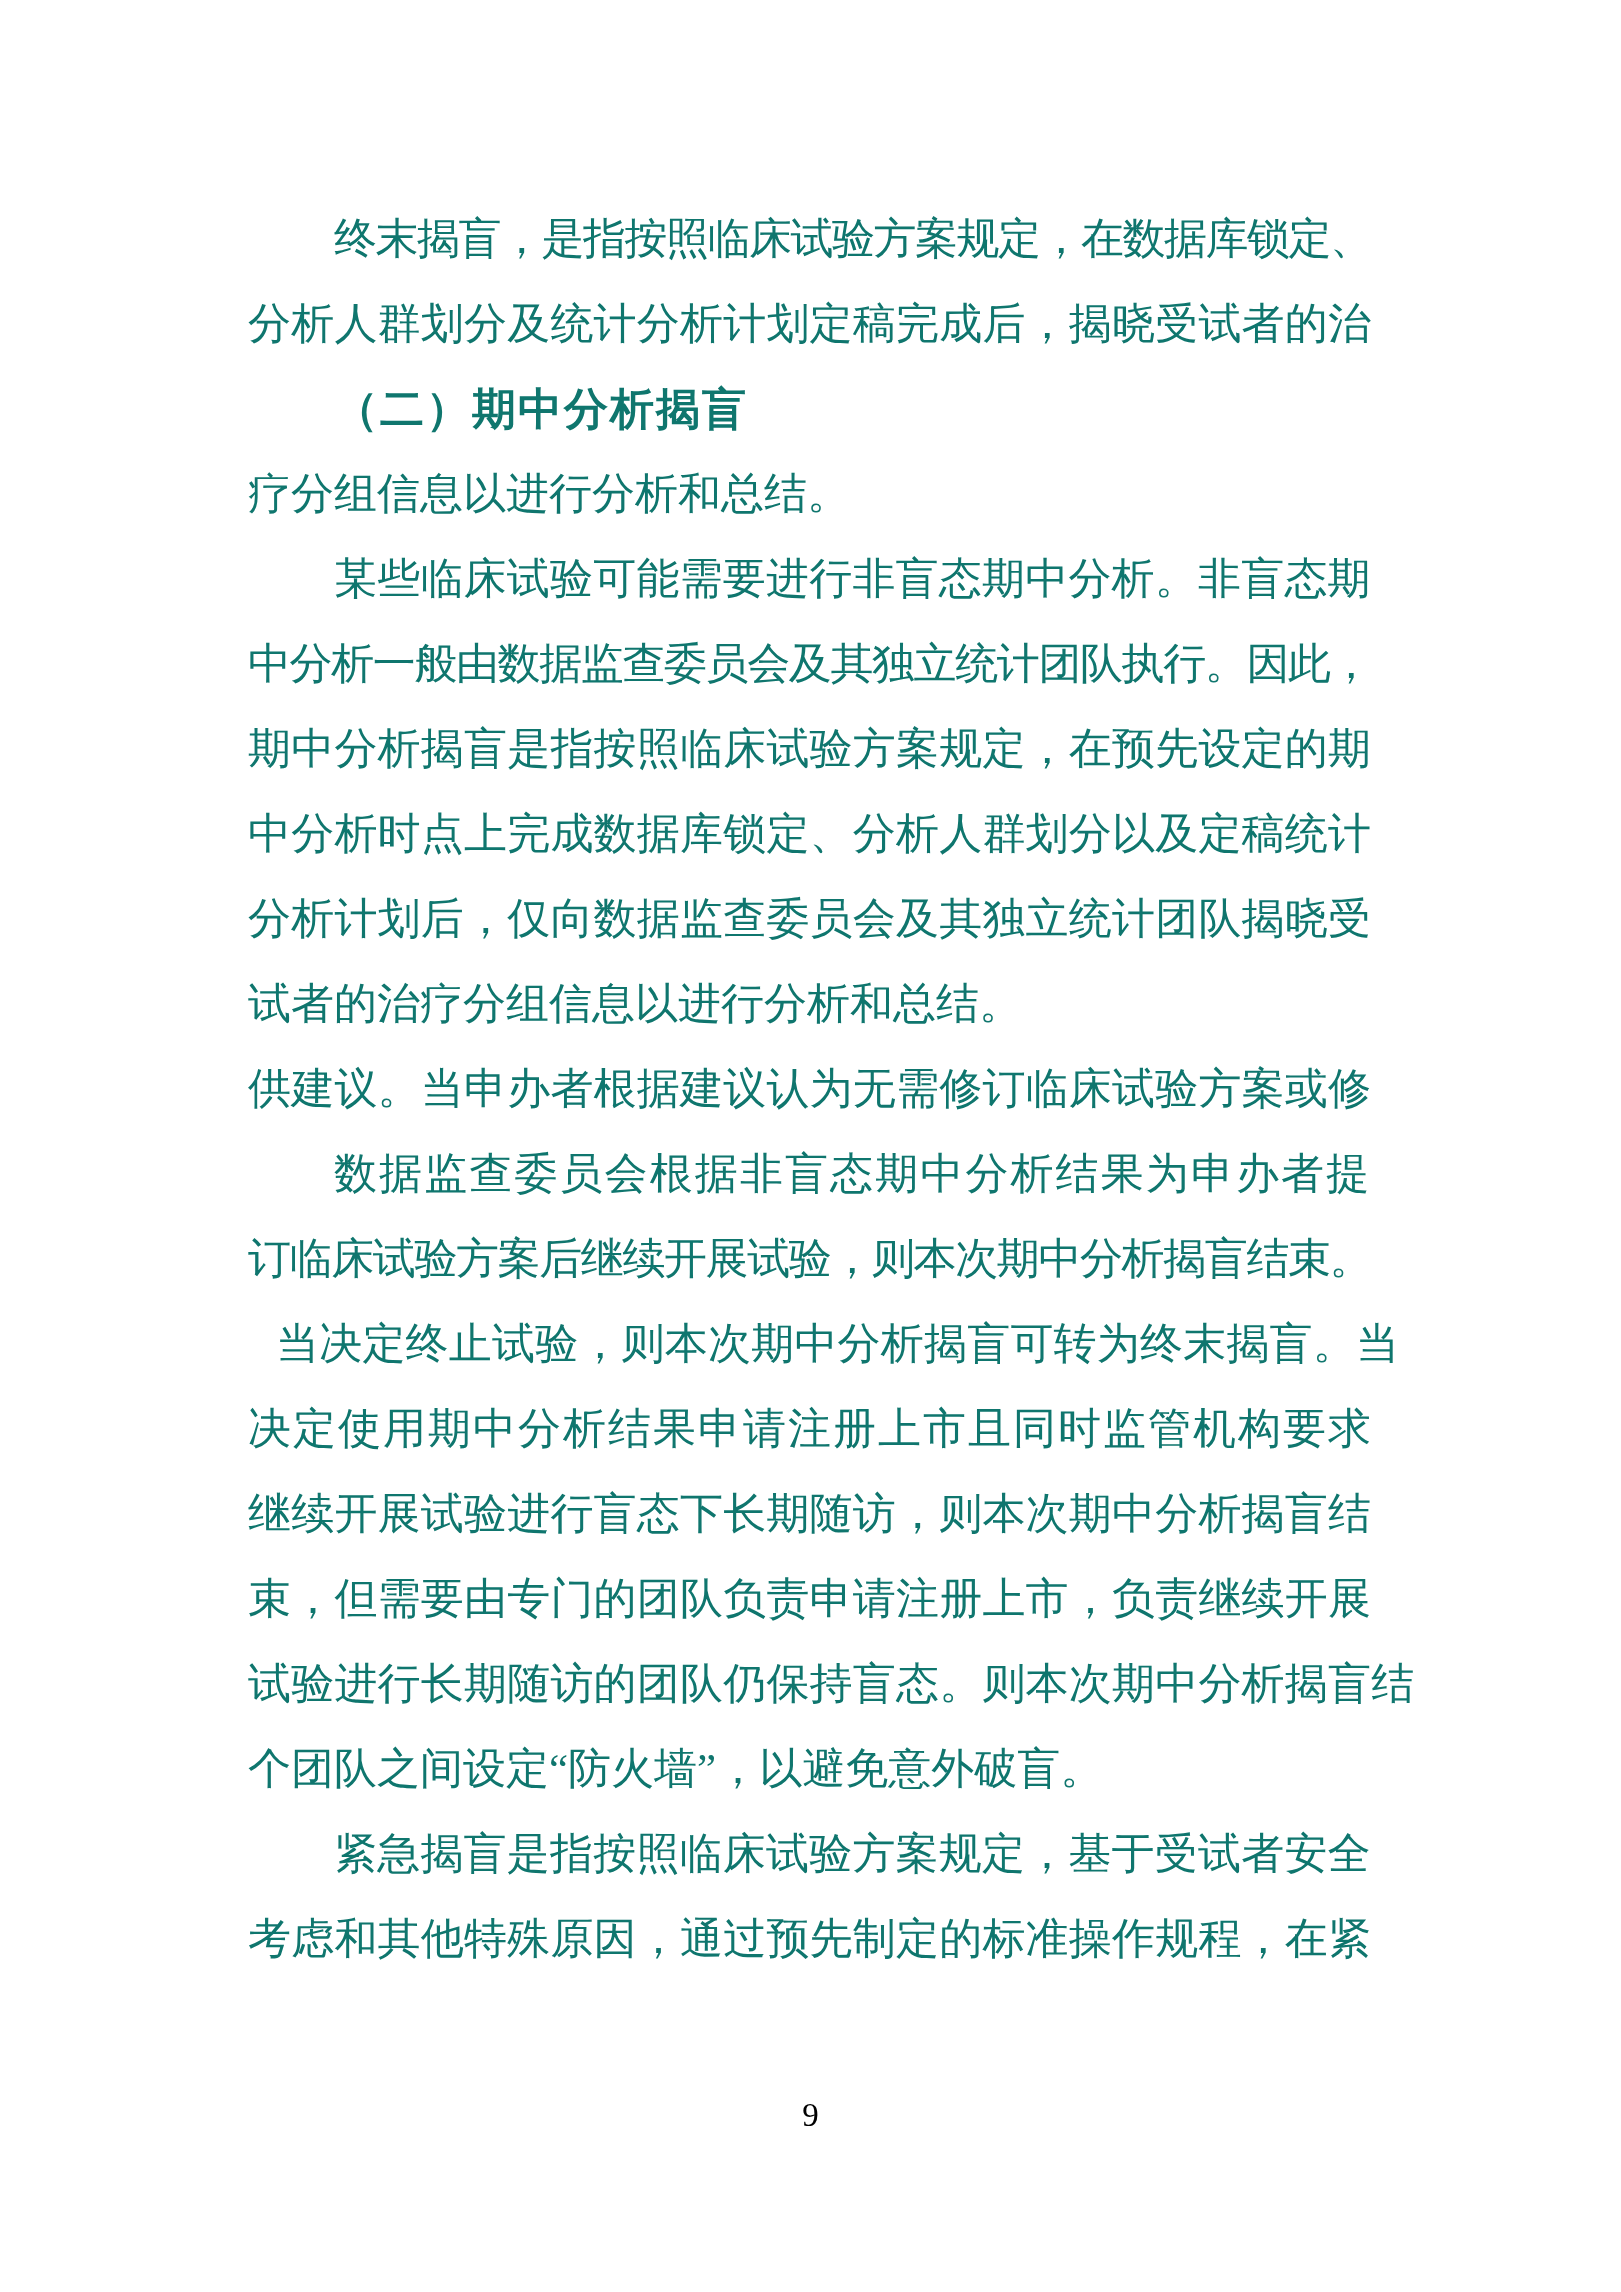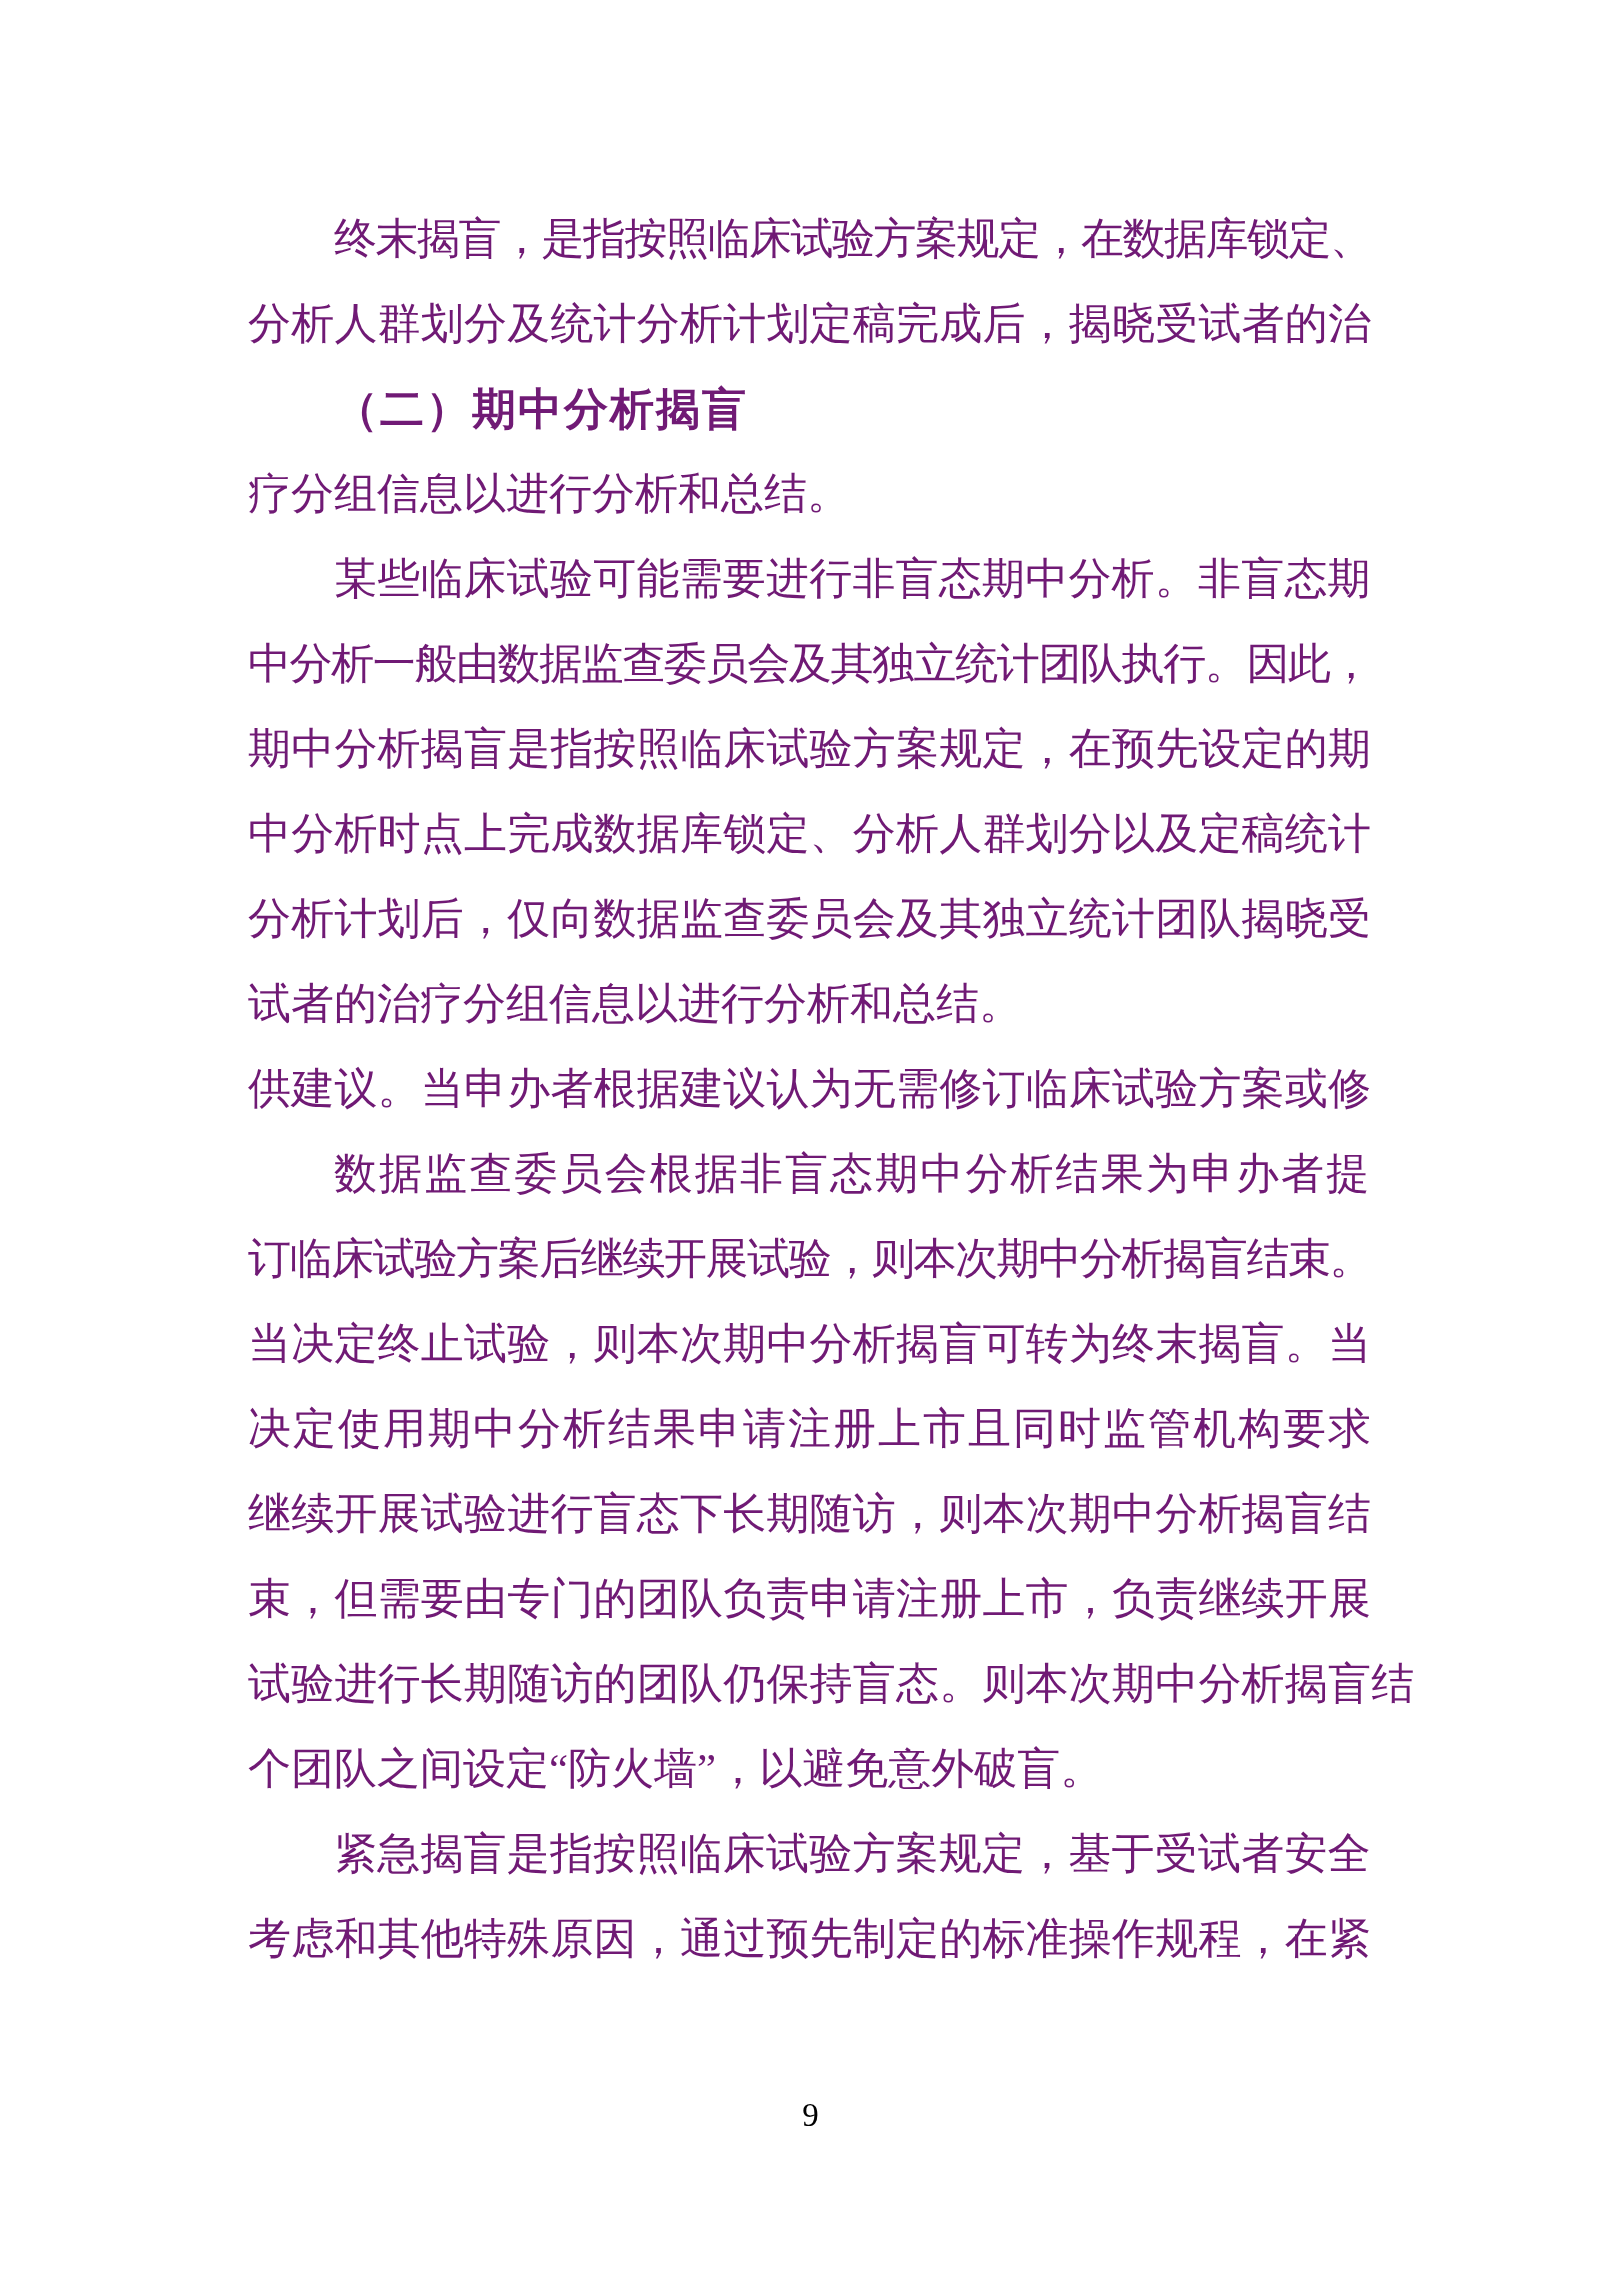--- a/index.html
+++ b/index.html
@@ -19,21 +19,21 @@
     position: absolute;
     left: 248px;
     top: 196px;
     width: 1127px;
   }
   .line {
     height: 85px;
     line-height: 85px;
     font-family: "Liberation Serif", "DejaVu Serif", serif;
     font-size: 43px;
-    color: #701a75;
+    color: #0f766e;
     white-space: nowrap;
   }
   .line.indent {
     text-indent: 86px;
   }
   .line.heading {
     font-family: "Liberation Sans", "DejaVu Sans", sans-serif;
     font-weight: 700;
     font-size: 44px;
     letter-spacing: 2px;
@@ -62,21 +62,21 @@
       <div class="line">疗分组信息以进行分析和总结。</div>
       <div class="line indent" style="letter-spacing: 0.2px;">某些临床试验可能需要进行非盲态期中分析。非盲态期</div>
       <div class="line" style="letter-spacing: -1.4px;">中分析一般由数据监查委员会及其独立统计团队执行。因此，</div>
       <div class="line" style="letter-spacing: 0.2px;">期中分析揭盲是指按照临床试验方案规定，在预先设定的期</div>
       <div class="line" style="letter-spacing: 0.2px;">中分析时点上完成数据库锁定、分析人群划分以及定稿统计</div>
       <div class="line" style="letter-spacing: 0.2px;">分析计划后，仅向数据监查委员会及其独立统计团队揭晓受</div>
       <div class="line">试者的治疗分组信息以进行分析和总结。</div>
       <div class="line" style="letter-spacing: 0.2px;">供建议。当申办者根据建议认为无需修订临床试验方案或修</div>
       <div class="line indent" style="letter-spacing: 2.1px;">数据监查委员会根据非盲态期中分析结果为申办者提</div>
       <div class="line" style="letter-spacing: -1.4px;">订临床试验方案后继续开展试验，则本次期中分析揭盲结束。</div>
-      <div class="line" style="letter-spacing: 0.2px;">当决定终止试验，则本次期中分析揭盲可转为终末揭盲。当</div>
+      <div class="line" style="letter-spacing: 0.2px; margin-left: 28px;">当决定终止试验，则本次期中分析揭盲可转为终末揭盲。当</div>
       <div class="line" style="letter-spacing: 2px;">决定使用期中分析结果申请注册上市且同时监管机构要求</div>
       <div class="line" style="letter-spacing: 0.2px;">继续开展试验进行盲态下长期随访，则本次期中分析揭盲结</div>
       <div class="line" style="letter-spacing: 0.2px;">束，但需要由专门的团队负责申请注册上市，负责继续开展</div>
       <div class="line" style="letter-spacing: 0.2px;">试验进行长期随访的团队仍保持盲态。则本次期中分析揭盲结</div>
       <div class="line">个团队之间设定“防火墙”，以避免意外破盲。</div>
       <div class="line indent" style="letter-spacing: 0.2px;">紧急揭盲是指按照临床试验方案规定，基于受试者安全</div>
       <div class="line" style="letter-spacing: 0.2px;">考虑和其他特殊原因，通过预先制定的标准操作规程，在紧</div>
     </div>
   <div class="page-number">9</div>
 </div>

